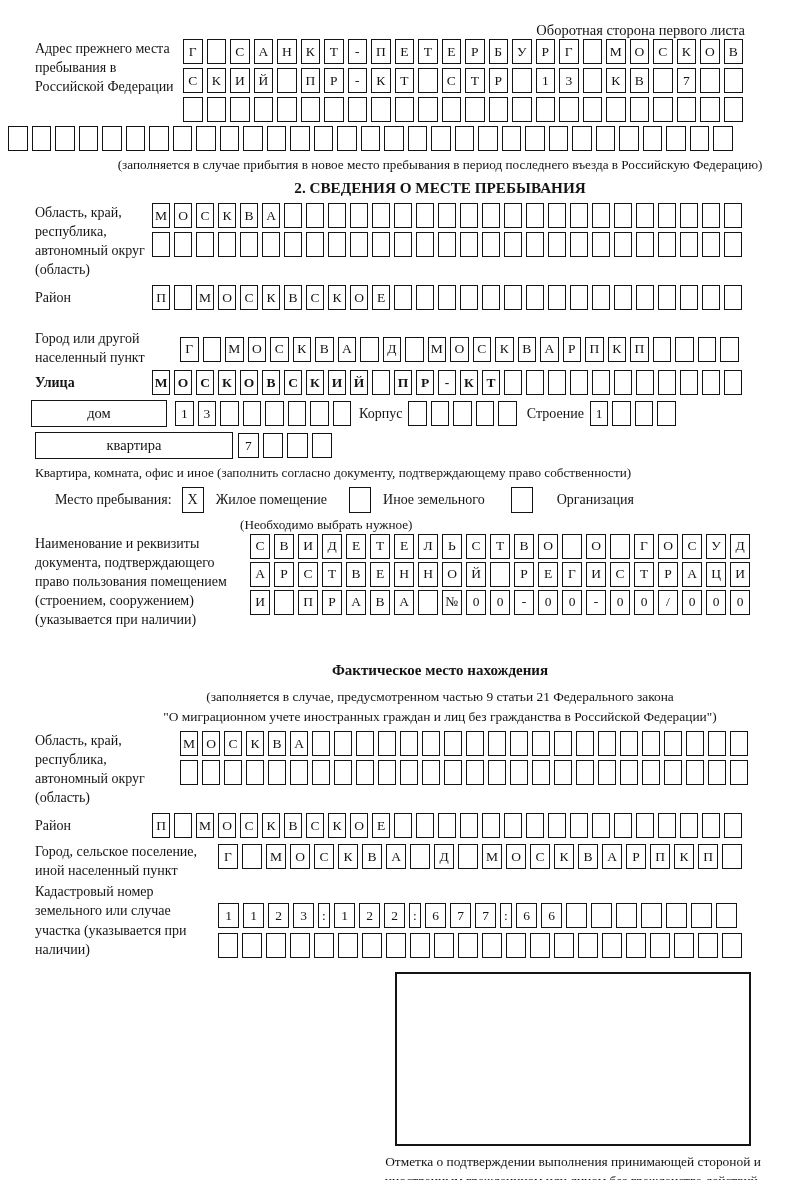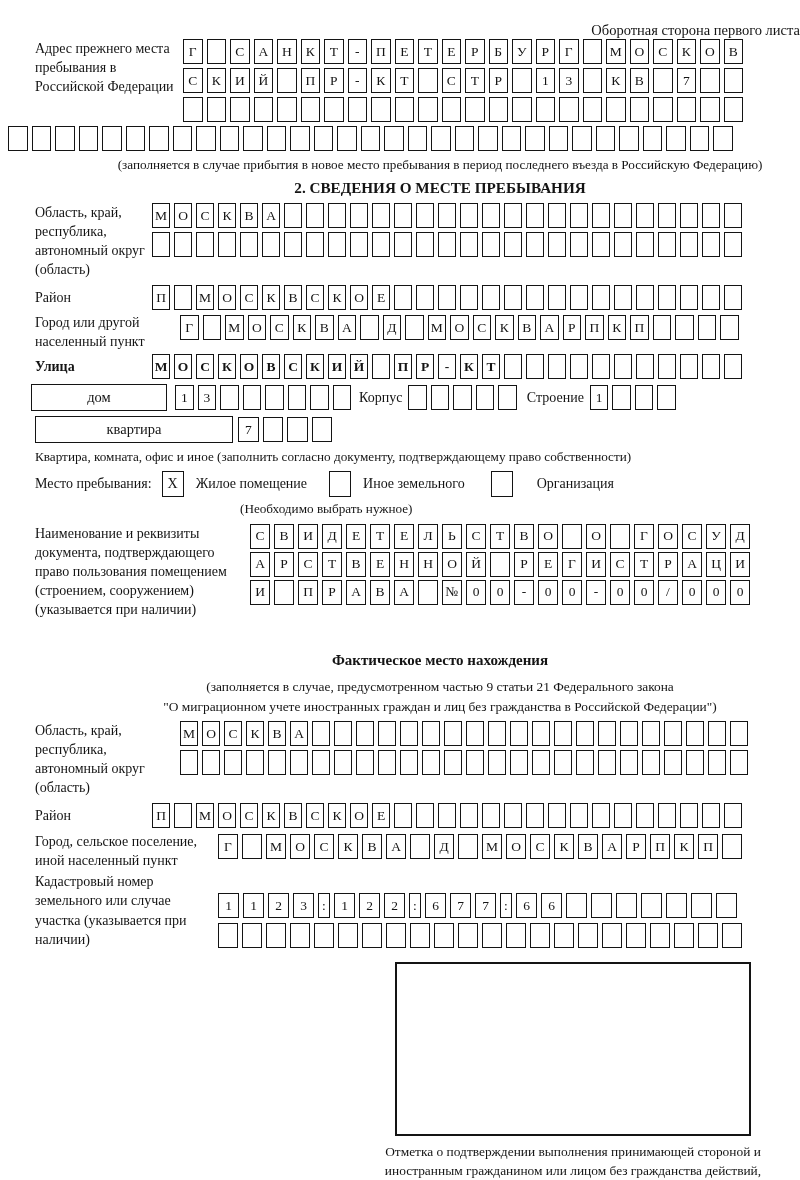--- a/index.html
+++ b/index.html
@@ -8,20 +8,21 @@
     width:800px;height:1180px;
     box-sizing:border-box;
     padding:22px 0 0 35px;
     background:#fff;
     color:#141414;
     font-family:"Liberation Serif","DejaVu Serif",serif;
     overflow:hidden;
   }
   .hdr-note{
     text-align:right;
+    padding-right:55px;
     font-size:14.5px;
   }
   .row{display:flex;align-items:flex-start;}
   .label{
     font-size:14px;line-height:1.36;flex:none;
   }
   .rows{display:flex;flex-direction:column;gap:4px;}
   .cells{display:flex;gap:4px;flex:none;}
   .cell{
     flex:none;box-sizing:border-box;
@@ -285,21 +286,21 @@
         <div class="cell"></div>
         <div class="cell"></div>
         <div class="cell"></div>
         <div class="cell"></div>
         <div class="cell"></div>
         <div class="cell"></div>
         <div class="cell"></div>
       </div>
   </div>
 
-  <div class="row" style="margin-top:3px;">
+  <div class="row" style="margin-top:19px;align-items:center;">
     <div class="label" style="width:145px;">Город или другой населенный пункт</div>
     <div class="cells wG" style="margin-top:2px;">
         <div class="cell">Г</div>
         <div class="cell"></div>
         <div class="cell">М</div>
         <div class="cell">О</div>
         <div class="cell">С</div>
         <div class="cell">К</div>
         <div class="cell">В</div>
         <div class="cell">А</div>
@@ -389,32 +390,32 @@
     <div class="widebox" style="width:198px;">квартира</div>
     <div class="cells wQ" style="margin-left:5px;">
         <div class="cell">7</div>
         <div class="cell"></div>
         <div class="cell"></div>
         <div class="cell"></div>
       </div>
   </div>
   <div class="caption" style="margin-top:5px;">Квартира, комната, офис и иное (заполнить согласно документу, подтверждающему право собственности)</div>
 
-  <div class="row" style="margin-top:6px;align-items:center;">
+  <div class="row" style="margin-top:6px;align-items:center;margin-left:20px;">
     <div class="chk-opt">Место пребывания:</div>
     <div class="chk" style="margin-left:10px;">X</div>
     <div class="chk-opt" style="margin-left:12px;">Жилое помещение</div>
     <div class="chk" style="margin-left:22px;"></div>
     <div class="chk-opt" style="margin-left:12px;">Иное земельного</div>
     <div class="chk" style="margin-left:26px;"></div>
     <div class="chk-opt" style="margin-left:24px;">Организация</div>
   </div>
   <div class="caption" style="margin-top:3px;margin-left:205px;">(Необходимо выбрать нужное)</div>
 
-  <div class="row" style="margin-top:6px;min-height:118px;">
+  <div class="row" style="min-height:118px;">
     <div class="label" style="width:215px;">Наименование и реквизиты документа, подтверждающего право пользования помещением (строением, сооружением) (указывается при наличии)</div>
     <div class="rows" style="gap:3px;">
       <div class="cells wF">
           <div class="cell">С</div>
           <div class="cell">В</div>
           <div class="cell">И</div>
           <div class="cell">Д</div>
           <div class="cell">Е</div>
           <div class="cell">Т</div>
           <div class="cell">Е</div>

